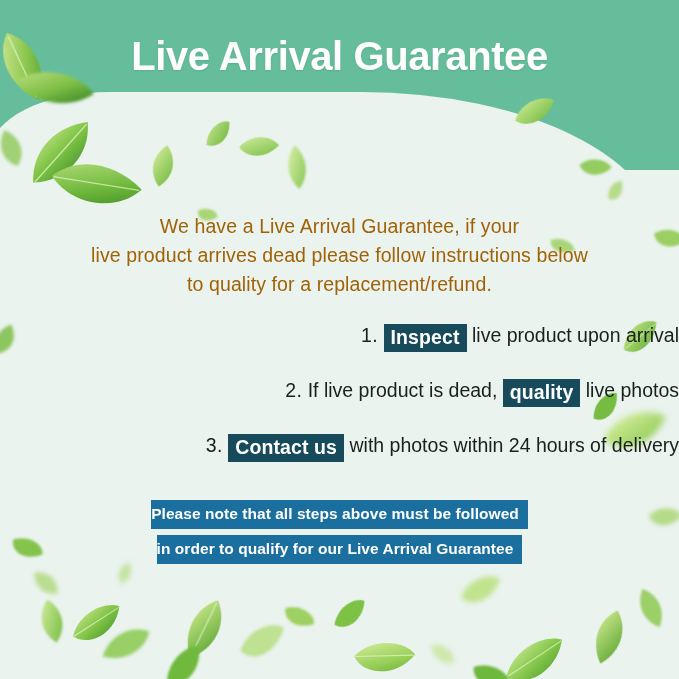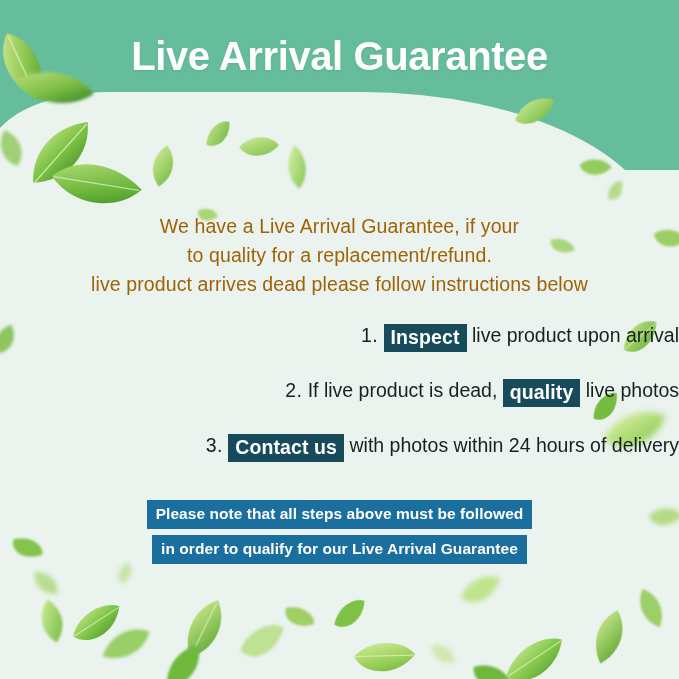--- a/index.html
+++ b/index.html
@@ -126,21 +126,21 @@
     width:679px;
     text-align:center;
   }
   .note-line {
     display:inline-block;
     background:#1a6f9e;
     color:#ffffff;
     font-size:15.5px;
     font-weight:bold;
     letter-spacing:0.05px;
-    padding:5px 9px 6px 9px;
+    padding:5px 9px 6px 0;
     white-space:nowrap;
   }
   .note-row { display:block; margin-bottom:6px; }
 
   
   .leaf {
     position:absolute;
     z-index:10;
   }
   .leaf.front { z-index:28; }
@@ -503,22 +503,22 @@
       <path d="M12 1 C23 11 22 24 12 33 C2 24 1 11 12 1 Z" fill="#c4e492" opacity="0.7"></path>
     </svg>
   </div>
 
   <div class="title">Live Arrival Guarantee</div>
 
   <div class="content">
 
     <div class="intro">
       <span class="ln">We have a Live Arrival Guarantee, if your</span>
+      <span class="ln">live product arrives dead please follow instructions below</span>
       <span class="ln">to quality for a replacement/refund.</span>
-      <span class="ln">live product arrives dead please follow instructions below</span>
     </div>
 
     <div class="steps">
 
       <div class="step">
         <span class="num">1.</span>
         <span class="hl">Inspect</span>
         <span>live product upon arrival</span>
       </div>
 

